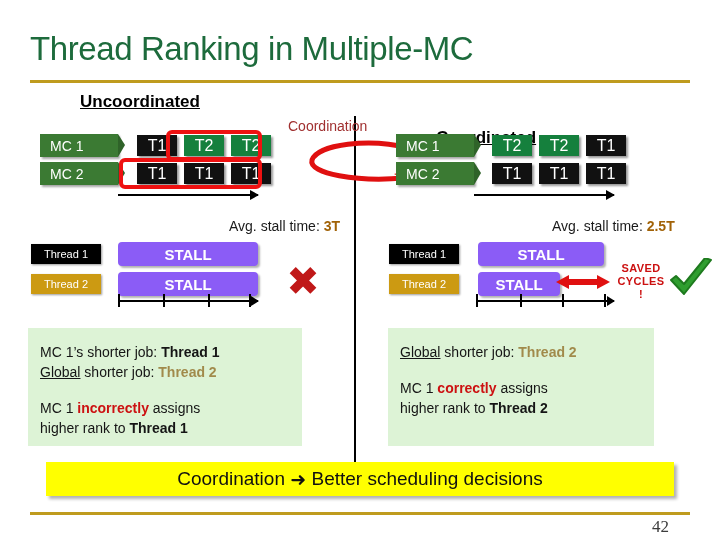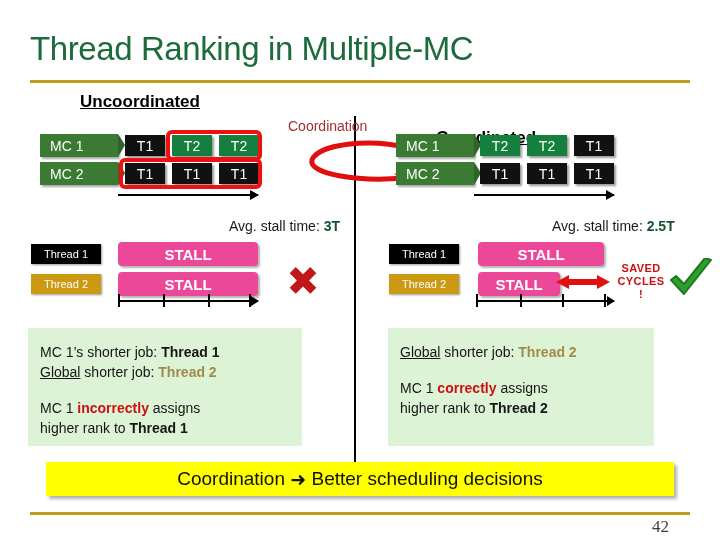--- a/index.html
+++ b/index.html
@@ -54,23 +54,24 @@
   }
   .mc::after{
     content:"";position:absolute;right:-7px;top:0;
     border-top:11px solid transparent;border-bottom:12px solid transparent;
     border-left:7px solid #2f6329;
   }
 
   
   .job{
     position:absolute;width:40px;height:21px;
-    color:#ffffff;font-size:14px;
+    color:#ffffff;font-size:16px;
     display:flex;align-items:center;justify-content:center;
     box-shadow:2px 2px 2px rgba(0,0,0,.4);
+    margin-left:12px;
   }
   .job.t1{background:#111111;}
   .job.t2{background:#15803d;}
 
   
   .redbox{
     position:absolute;border:4px solid #ee1111;border-radius:6px;
     box-sizing:border-box;
   }
 
@@ -85,37 +86,37 @@
   
   .coord-label{
     position:absolute;left:288px;top:106px;
     font-size:14px;color:#a03030;white-space:nowrap;
   }
 
   
   .avg{
     position:absolute;font-size:14px;color:#1a1a1a;white-space:nowrap;
   }
-  .avg b{color:#14532d;font-weight:bold;}
+  .avg b{color:#a16207;font-weight:bold;}
   .avg.left{left:229px;top:206px;}
   .avg.right{left:552px;top:206px;}
 
   
   .thread-tag{
     position:absolute;width:70px;height:20px;
     font-size:11px;color:#ffffff;
     display:flex;align-items:center;justify-content:center;
     box-shadow:1px 1px 2px rgba(0,0,0,.4);
   }
   .thread-tag.t1{background:#000000;}
   .thread-tag.t2{background:#cc9a12;}
 
   
   .stall{
-    position:absolute;height:24px;background:#ec4899;border-radius:4px;
+    position:absolute;height:24px;background:#8b5cf6;border-radius:4px;
     color:#ffffff;font-size:15px;font-weight:bold;
     display:flex;align-items:center;justify-content:center;
     box-shadow:2px 2px 2px rgba(0,0,0,.3);
   }
 
   
   .axis{position:absolute;height:2px;background:#000;}
   .axis::after{
     content:"";position:absolute;right:-1px;top:-4px;
     border-top:5px solid transparent;border-bottom:5px solid transparent;

